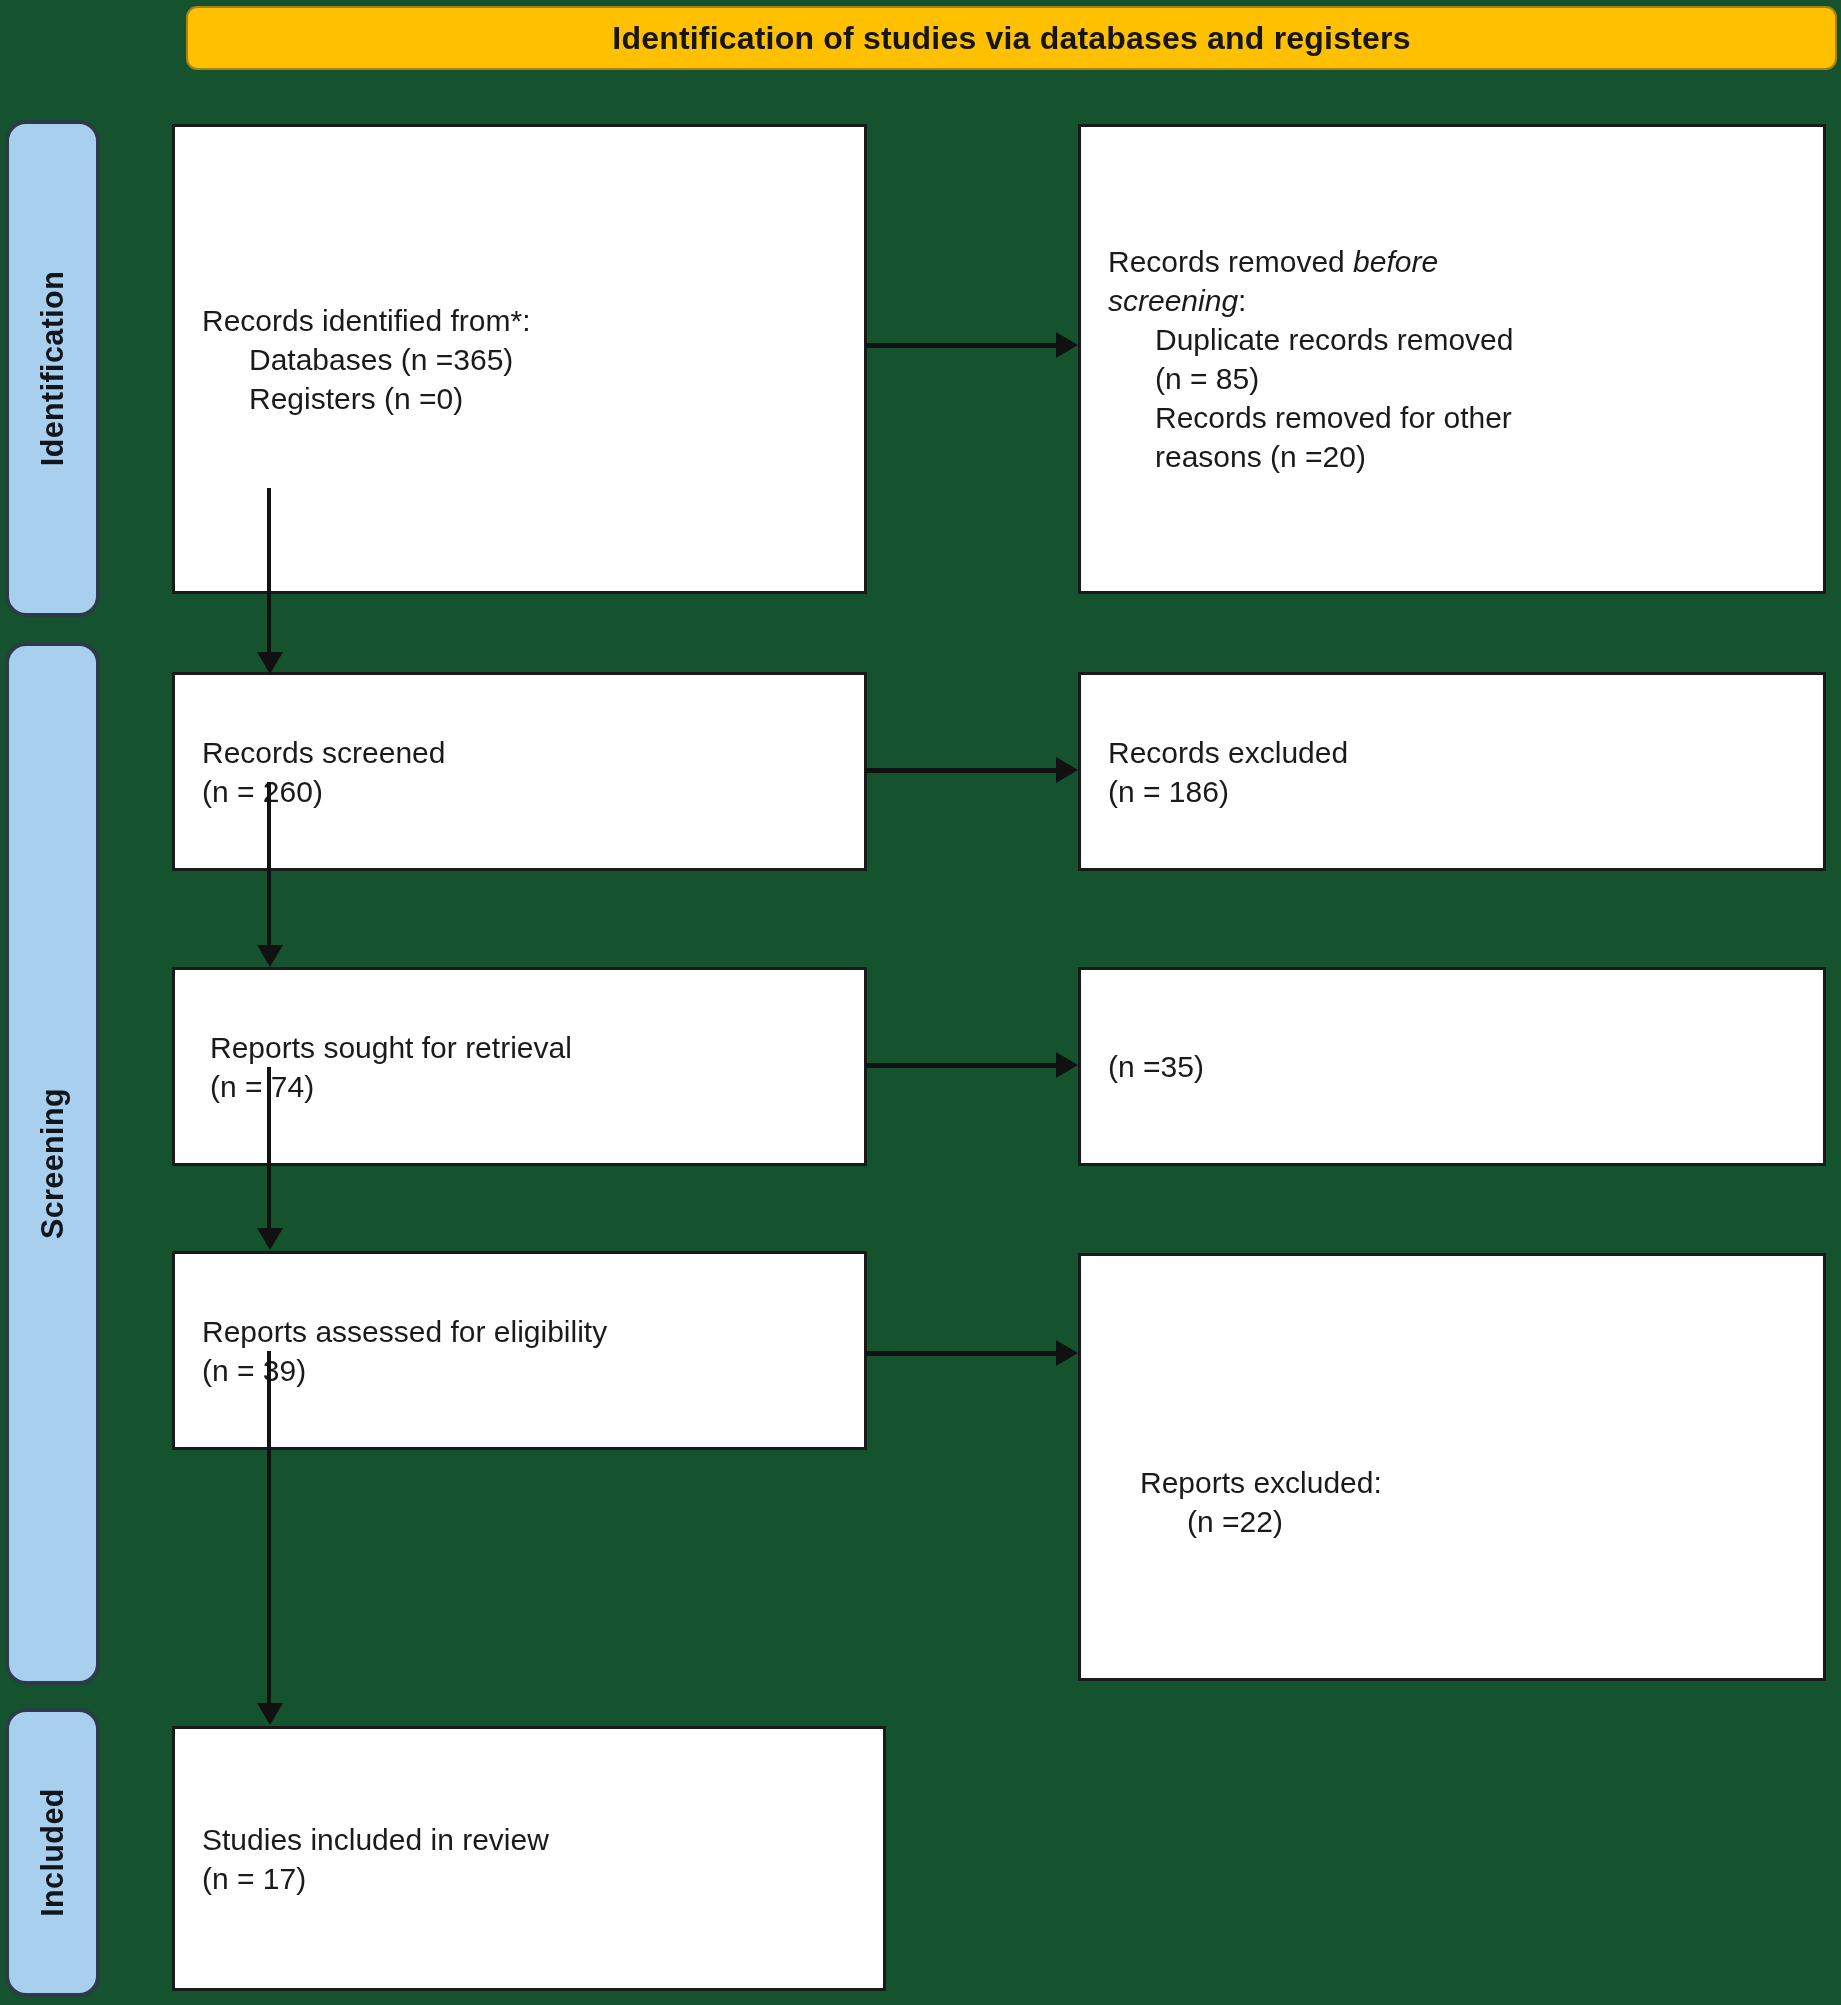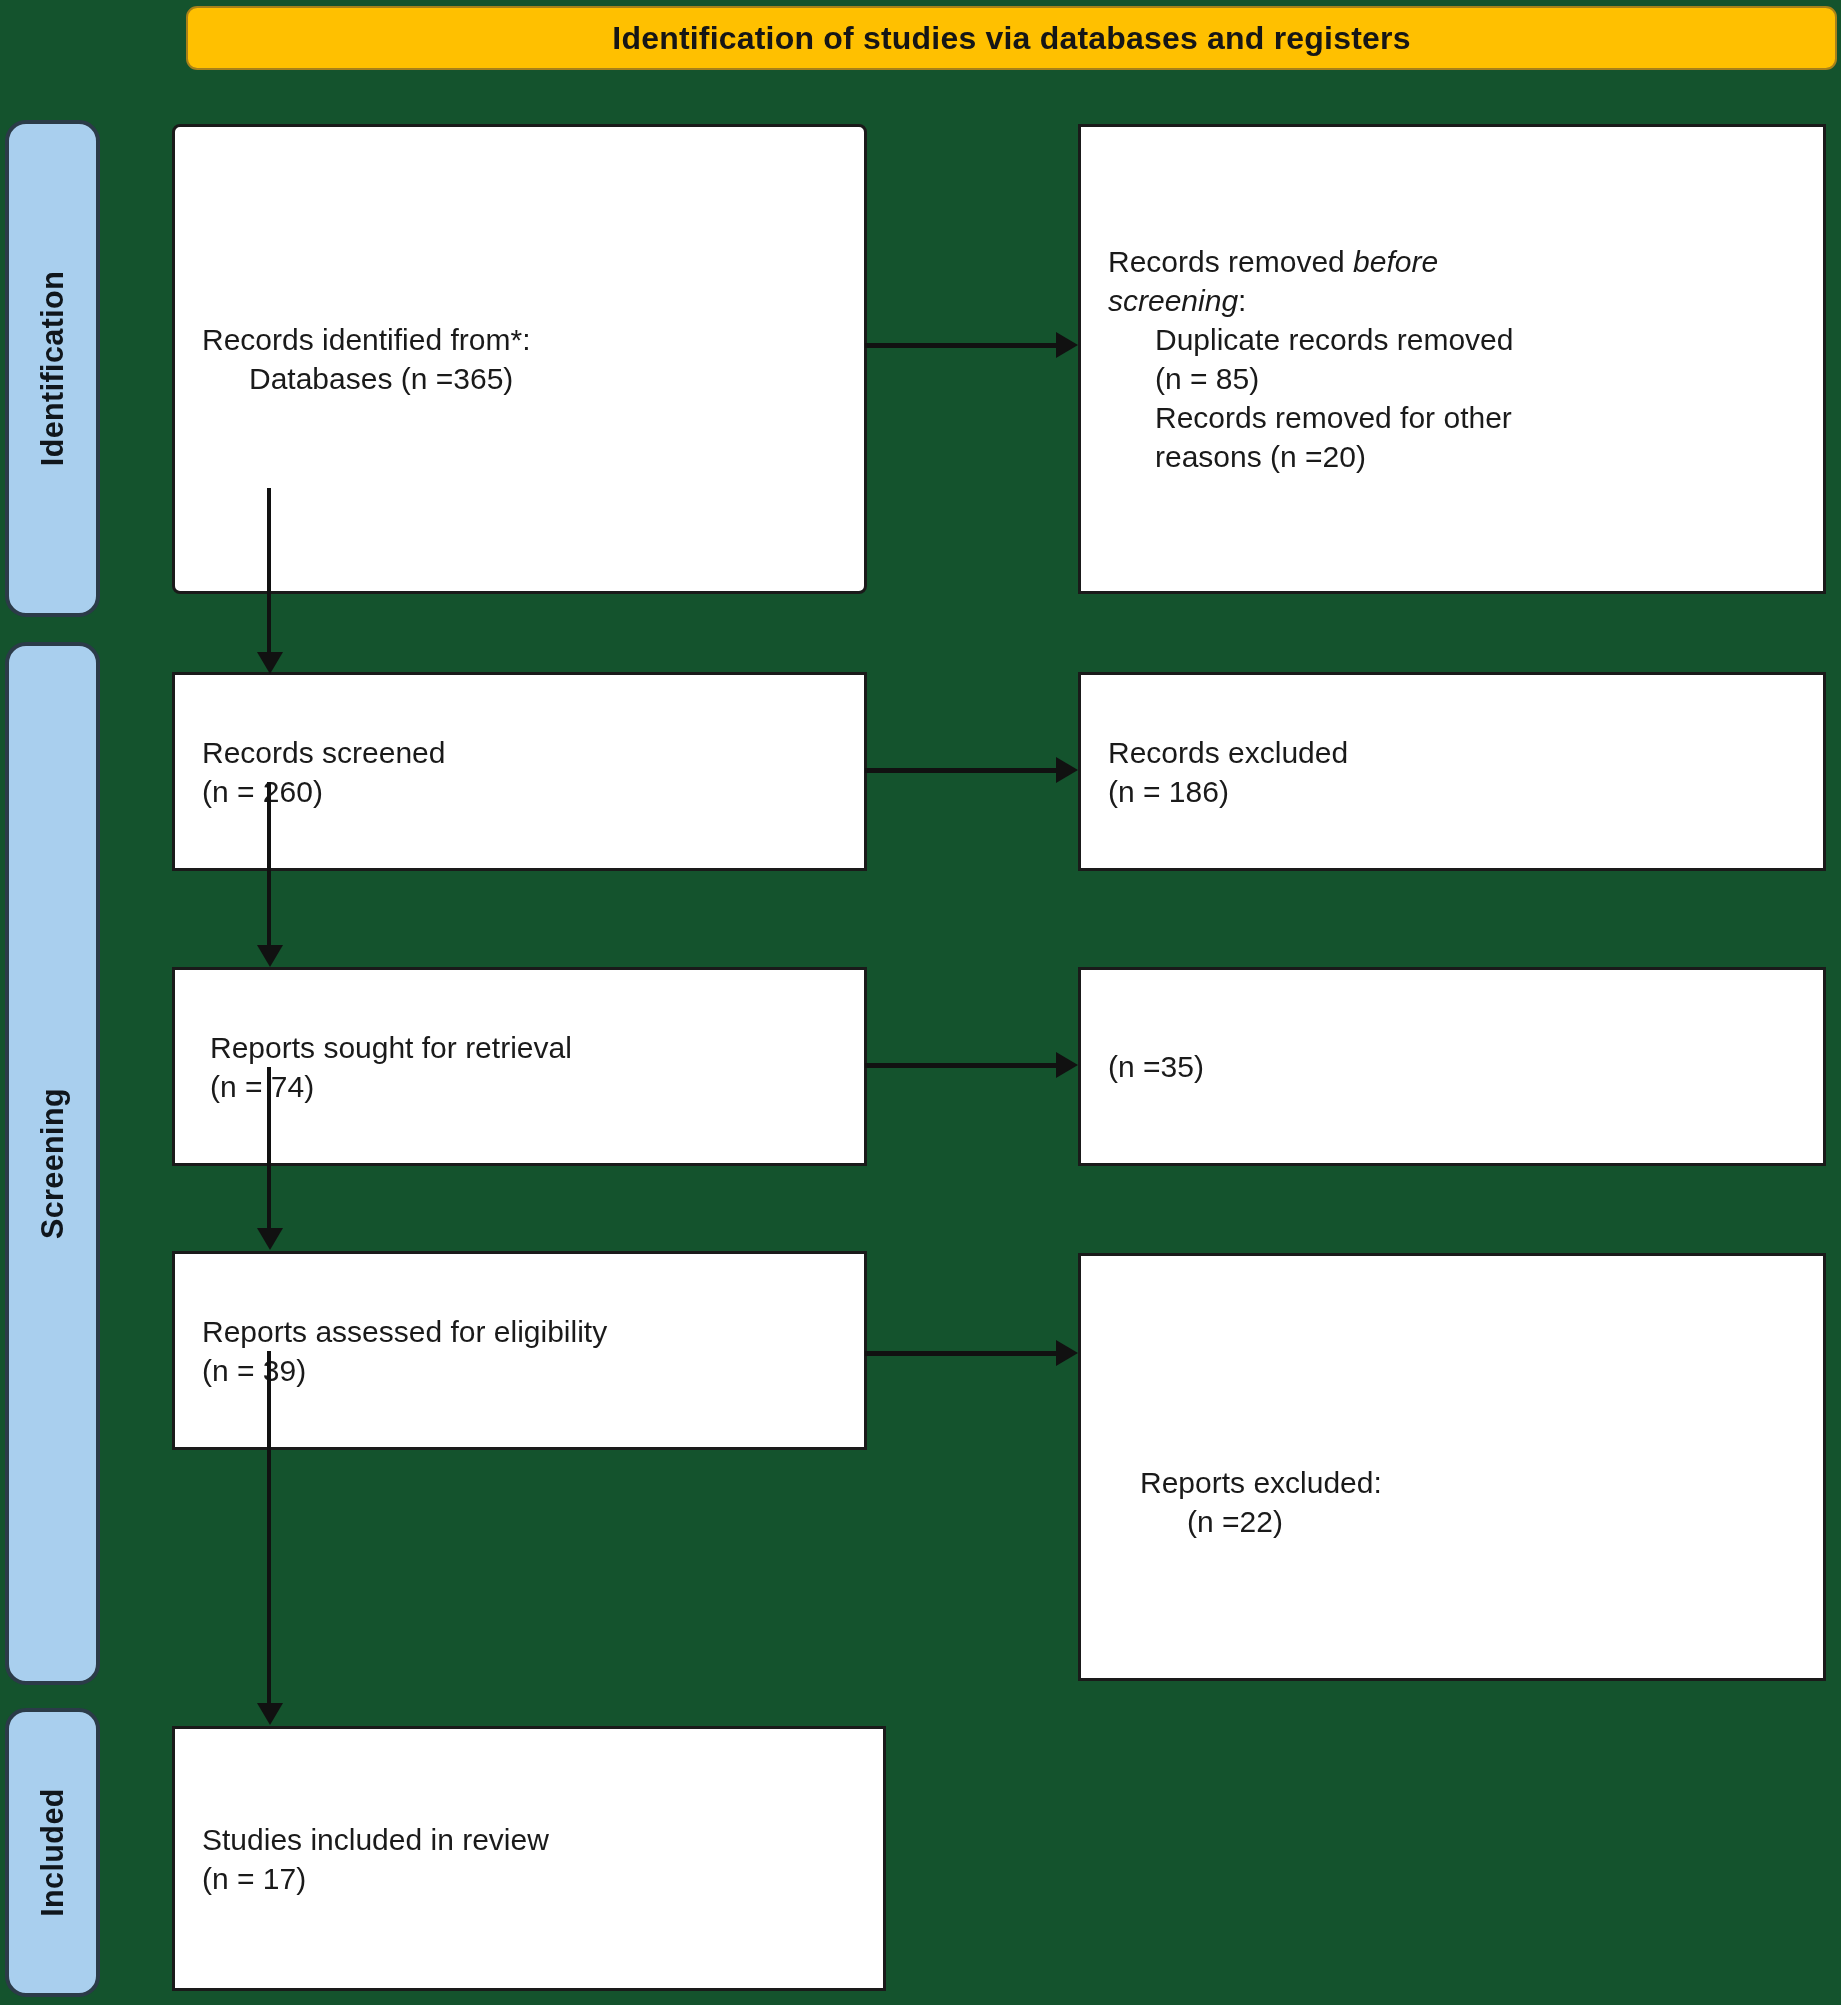--- a/index.html
+++ b/index.html
@@ -86,21 +86,21 @@
   #box-removed       { left: 1078px; top: 124px;  width: 748px;  height: 470px; }
   #box-screened      { left: 172px;  top: 672px;  width: 695px;  height: 199px; }
   #box-excluded-rec  { left: 1078px; top: 672px;  width: 748px;  height: 199px; }
   #box-sought        { left: 172px;  top: 967px; width: 695px;  height: 199px; padding-left: 8px; }
   #box-notretrieved  { left: 1078px; top: 967px; width: 748px;  height: 199px; }
   #box-assessed      { left: 172px;  top: 1251px; width: 695px;  height: 199px; }
   #box-excluded-rep  { left: 1078px; top: 1253px; width: 748px;  height: 428px; }
   #box-studies       { left: 172px;  top: 1726px; width: 714px;  height: 265px; }
 
   
-  #box-identified { justify-content: center; border-radius: 8px; }
+  #box-identified { justify-content: center; }
   #box-removed    { justify-content: center; }
   #box-excluded-rep .stack { margin-top: 70px; padding-left: 32px; }
 
   
   .arrow-h {
     position: absolute;
     height: 4.8px;
     background: #111111;
   }
   .arrow-h::after {
@@ -154,20 +154,21 @@
   <div class="stage-tab" id="tab-screening">
     <span class="vtext">Screening</span>
   </div>
   <div class="stage-tab" id="tab-included">
     <span class="vtext">Included</span>
   </div>
 
   <div class="fbox" id="box-identified">
     <div class="line">Records identified from*:</div>
     <div class="line indent">Databases (n =365)</div>
+    <div class="line indent">Registers (n =0)</div>
   </div>
 
   <div class="fbox" id="box-removed">
     <div class="line"><span>Records removed </span><i>before</i></div>
     <div class="line"><i>screening</i><span>:</span></div>
     <div class="line indent">Duplicate records removed</div>
     <div class="line indent">(n = 85)</div>
     <div class="line indent">Records removed for other</div>
     <div class="line indent">reasons (n =20)</div>
   </div>

